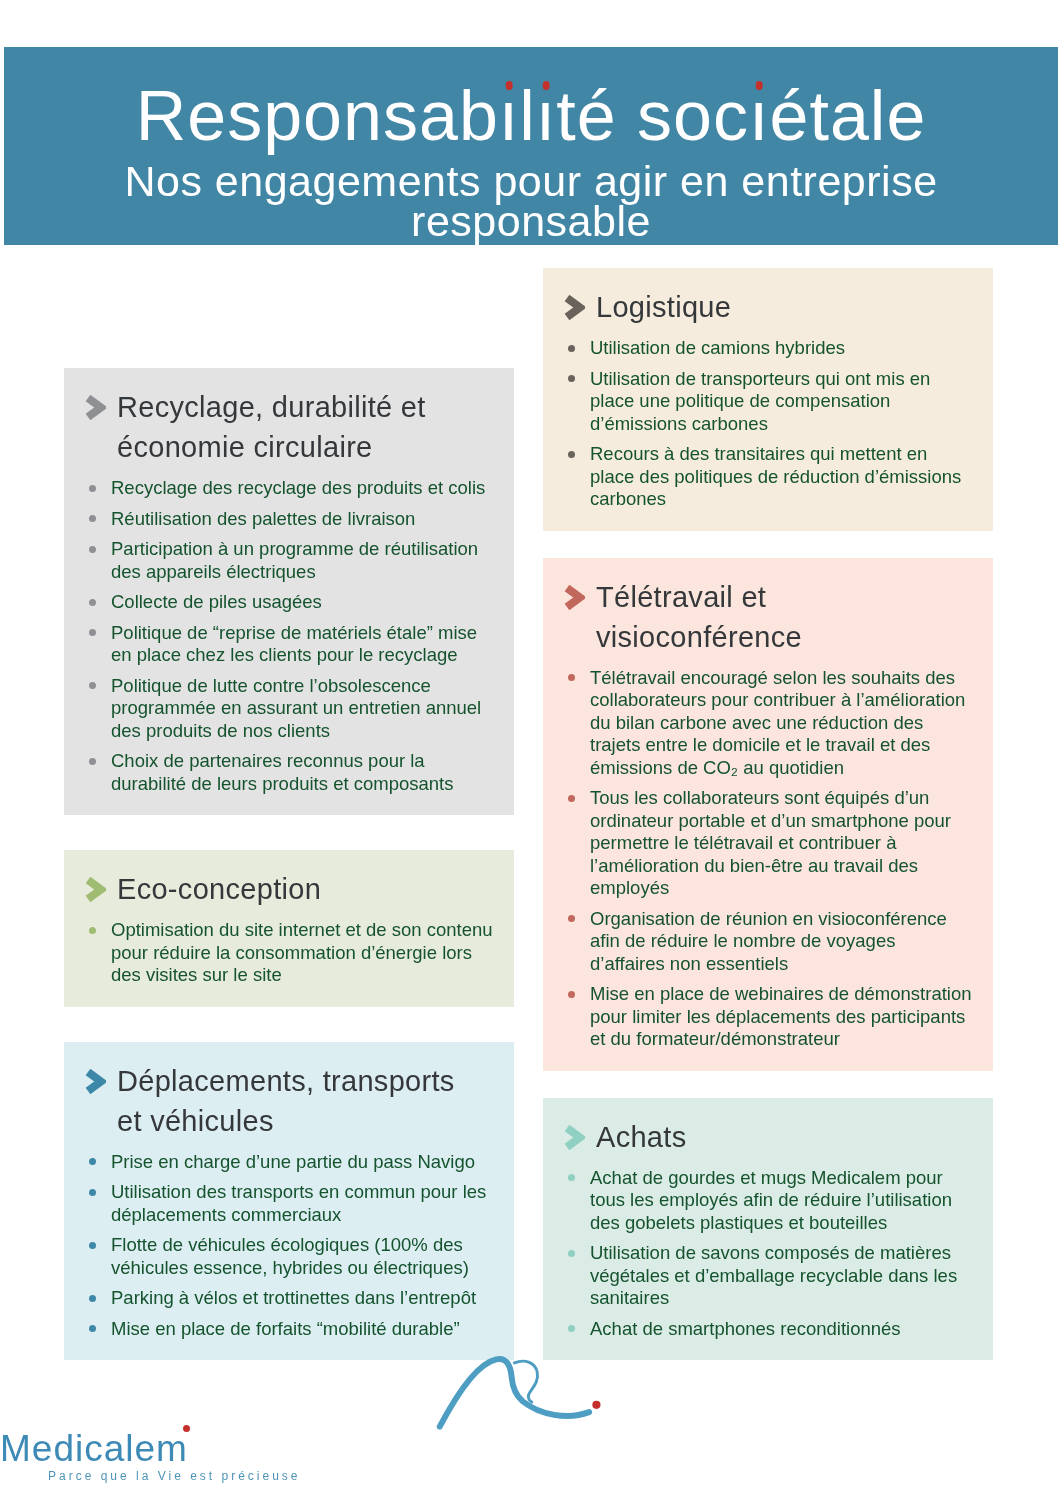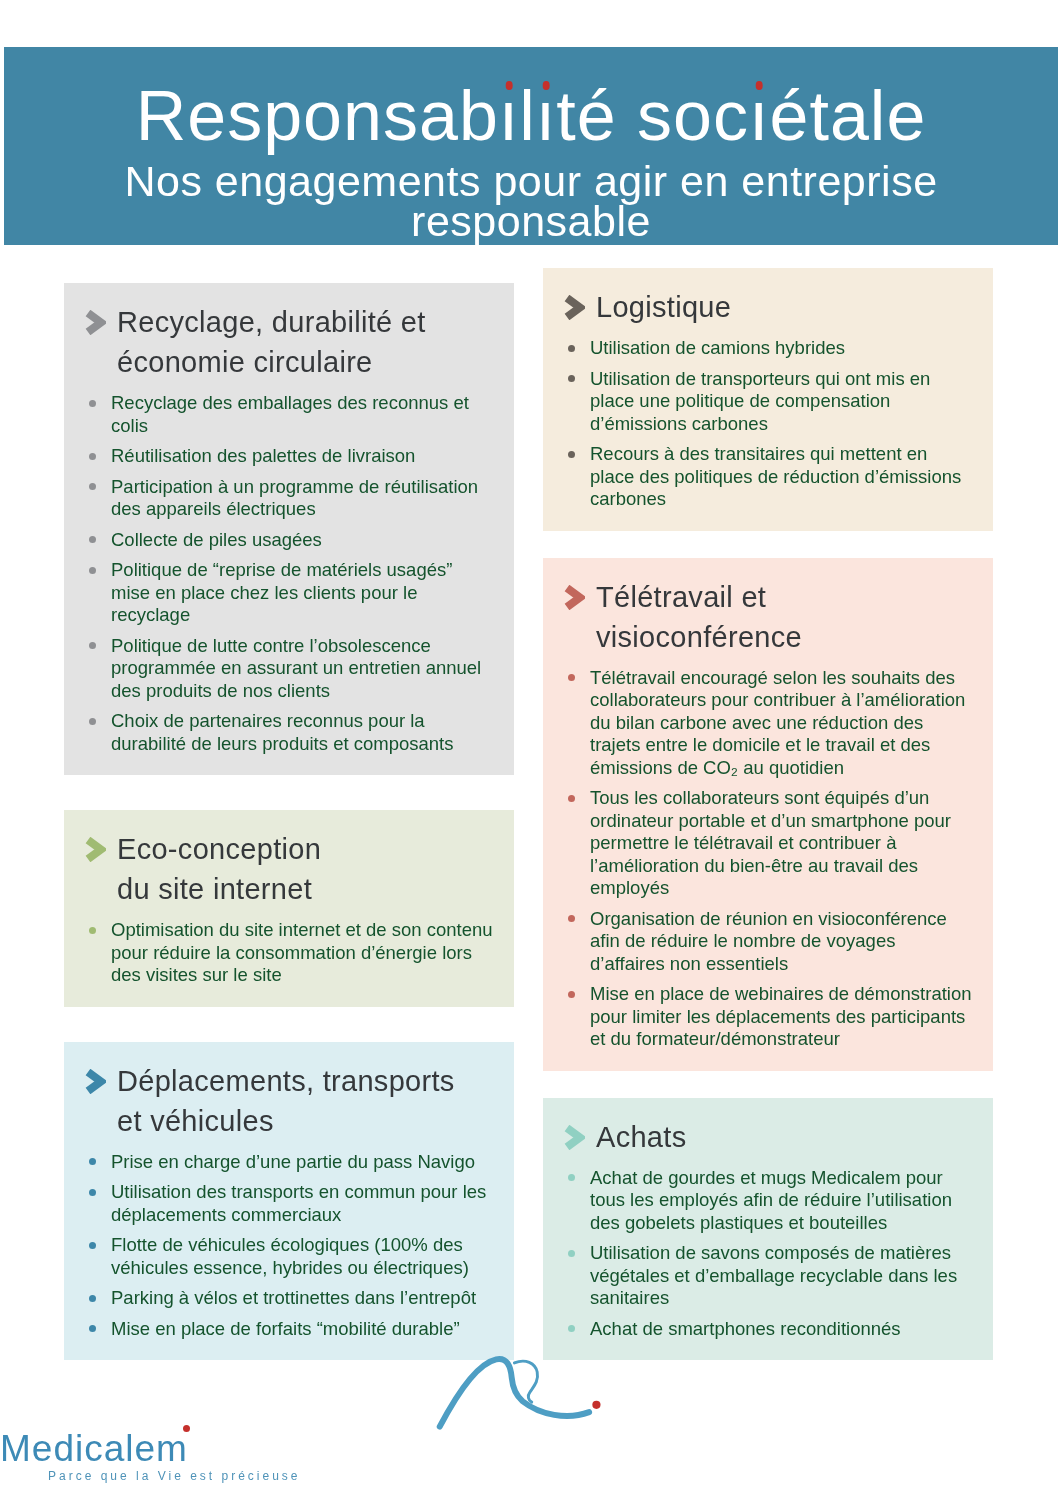--- a/index.html
+++ b/index.html
@@ -149,38 +149,37 @@
         <div class="card-title">
           <svg class="chev" width="22" height="25" viewBox="0 0 22 25">
             <path d="M4 3 L17 12.5 L4 22" fill="none" stroke="currentColor" stroke-width="8" stroke-linejoin="miter"></path>
           </svg>
           <div>
             <div>Recyclage, durabilité et</div>
             <div>économie circulaire</div>
           </div>
         </div>
         <ul>
-          <li>Recyclage des emballages des reconnus et colis</li>
+          <li>Recyclage des recyclage des produits et colis</li>
           <li>Réutilisation des palettes de livraison</li>
           <li>Participation à un programme de réutilisation des appareils électriques</li>
           <li>Collecte de piles usagées</li>
-          <li>Politique de “reprise de matériels usagés” mise en place chez les clients pour le recyclage</li>
+          <li>Politique de “reprise de matériels étale” mise en place chez les clients pour le recyclage</li>
           <li>Politique de lutte contre l’obsolescence programmée en assurant un entretien annuel des produits de nos clients</li>
           <li>Choix de partenaires reconnus pour la durabilité de leurs produits et composants</li>
         </ul>
       </section>
 
       <section class="card" style="--bg: #e7ebdb; --accent: #a0bb72;">
         <div class="card-title">
           <svg class="chev" width="22" height="25" viewBox="0 0 22 25">
             <path d="M4 3 L17 12.5 L4 22" fill="none" stroke="currentColor" stroke-width="8" stroke-linejoin="miter"></path>
           </svg>
           <div>
             <div>Eco-conception</div>
-            <div>du site internet</div>
           </div>
         </div>
         <ul>
           <li>Optimisation du site internet et de son contenu pour réduire la consommation d’énergie lors des visites sur le site</li>
         </ul>
       </section>
 
       <section class="card" style="--bg: #dceef2; --accent: #3d87a9;">
         <div class="card-title">
           <svg class="chev" width="22" height="25" viewBox="0 0 22 25">

